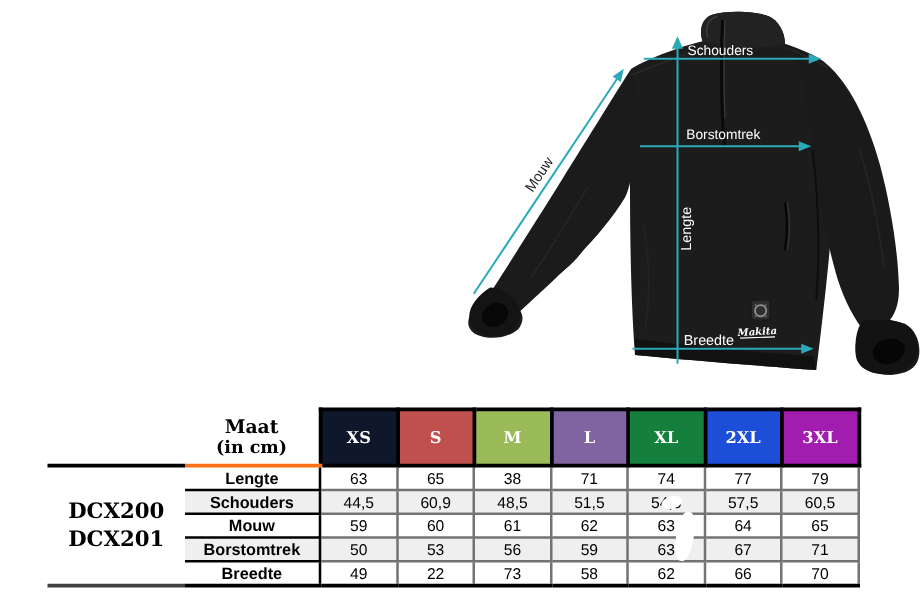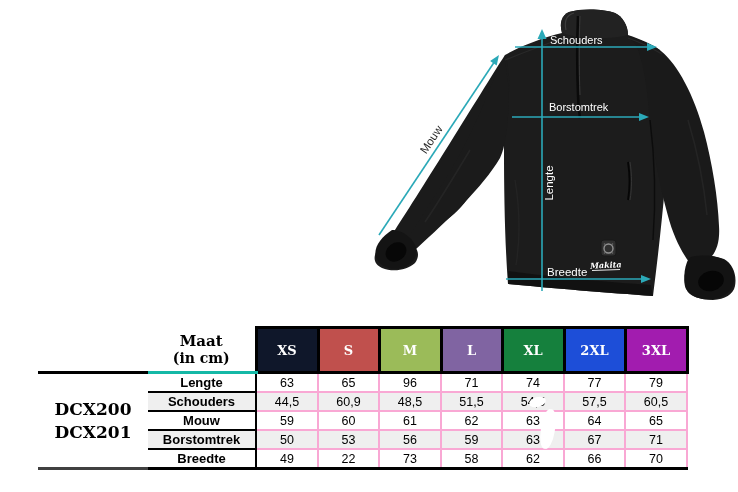--- a/index.html
+++ b/index.html
@@ -5,28 +5,28 @@
   html,body{margin:0;padding:0;background:#fff;}
   #canvas{position:relative;width:738px;height:492px;background:#fff;overflow:hidden;
           font-family:"Liberation Sans",sans-serif;}
   
   #shirt-wrap{position:absolute;left:0;top:0;width:738px;height:310px;}
   
   #size-table{position:absolute;left:38px;top:326px;border-collapse:collapse;table-layout:fixed;}
   #size-table td,#size-table th{padding:0;text-align:center;vertical-align:middle;}
   th.size-head{border:3px solid #000;border-bottom:3px solid #000;height:42px;
                font-family:"DejaVu Serif",serif;font-weight:bold;font-size:13px;color:#fff;}
-  th.maat-head{border:none;border-bottom:3px solid #14b8a6;
+  th.maat-head{border:none;border-bottom:3px solid #f97316;
                font-family:"DejaVu Serif",serif;font-weight:bold;color:#000;font-size:15px;line-height:1.15;}
   th.maat-head .sub{font-size:14px;}
   th.corner-head{border:none;border-bottom:3px solid #000;background:#fff;}
   td.model-cell{border:none;border-bottom:3px solid #404040;background:#fff;
                 font-family:"DejaVu Serif",serif;font-weight:bold;font-size:17px;line-height:1.3;color:#000;}
   td.row-label{border:2px solid #000;border-left:none;font-weight:bold;font-size:13px;height:17px;}
-  td.val{border:2px solid #f9a8d4;font-size:12.5px;height:17px;}
+  td.val{border:2px solid #737373;font-size:12.5px;height:17px;}
   tr.alt td{background:#efefef;}
   tr.last td{border-bottom:3px solid #000;}
   
   .smudge{position:absolute;background:#fff;z-index:5;}
   #smudge1{left:529px;top:397px;width:17px;height:10px;border-radius:50%;transform:rotate(-15deg);}
   #smudge2{left:541px;top:409px;width:14px;height:40px;border-radius:45%;transform:rotate(9deg);}
 </style>
 </head>
 <body>
 
@@ -156,21 +156,21 @@
       <th class="size-head" style="background-color: #a21caf;">3XL</th>
     </tr>
     <tr>
       <td class="model-cell" rowspan="5">
         <div>DCX200</div>
         <div>DCX201</div>
       </td>
       <td class="row-label">Lengte</td>
       <td class="val">63</td>
       <td class="val">65</td>
-      <td class="val">96</td>
+      <td class="val">38</td>
       <td class="val">71</td>
       <td class="val">74</td>
       <td class="val">77</td>
       <td class="val">79</td>
     </tr>
     <tr class="alt">
       <td class="row-label">Schouders</td>
       <td class="val">44,5</td>
       <td class="val">60,9</td>
       <td class="val">48,5</td>

